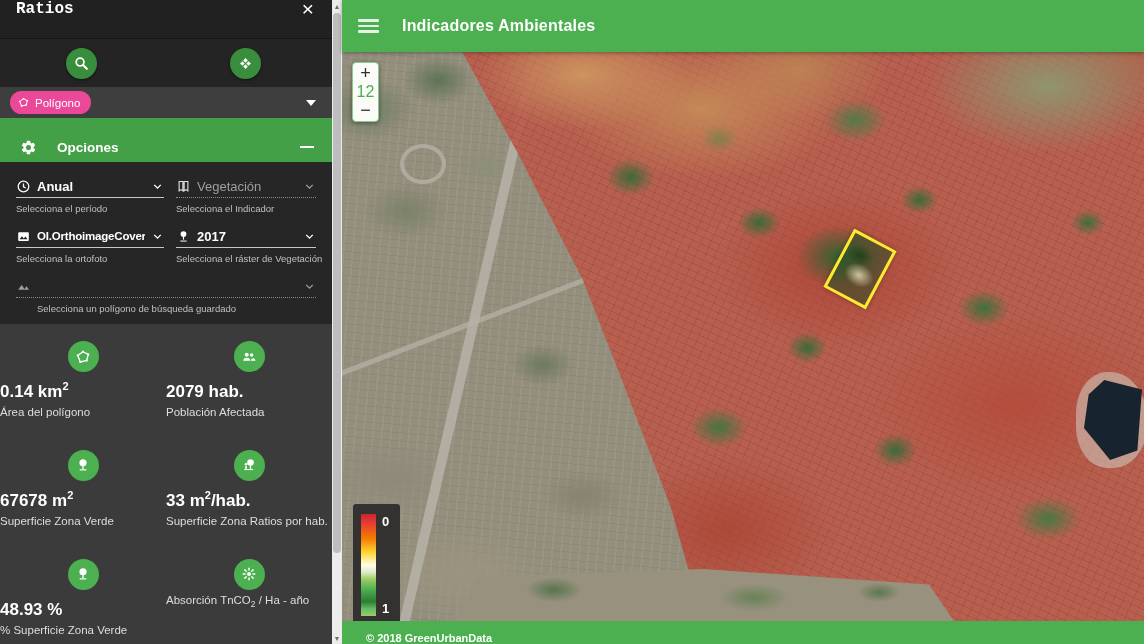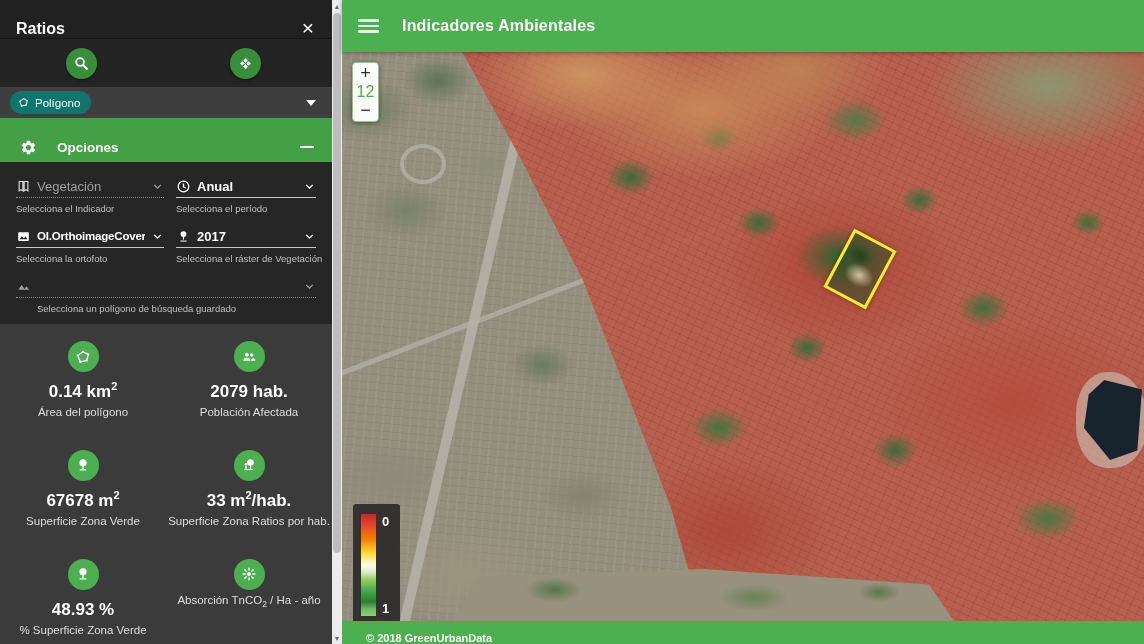--- a/index.html
+++ b/index.html
@@ -2,29 +2,29 @@
 <html><head>
 <meta charset="utf-8">
 <style>
   * { margin:0; padding:0; box-sizing:border-box; }
   html,body { width:1144px; height:644px; overflow:hidden; }
   body { font-family:"Liberation Sans", sans-serif; background:#000; }
   .app { display:flex; width:1144px; height:644px; }
 
   
   .sidebar { width:332px; height:644px; display:flex; flex-direction:column; background:#262626; color:#fff; }
-  .sb-header { height:38px; background:#212121; display:flex; align-items:flex-end; padding:0 16px; flex:0 0 auto; }
+  .sb-header { height:38px; background:#212121; display:flex; align-items:flex-start; padding:0 16px; flex:0 0 auto;font-family:Liberation Mono, monospace; }
   .sb-title { font-size:16px; font-weight:bold; flex:1; }
   .sb-close { font-size:21px; color:#fff; cursor:pointer; line-height:1; padding:0 2px; }
   .sb-tools { height:49px; background:#242424; border-top:1px solid #161616; position:relative; flex:0 0 auto; }
   .tool-btn { position:absolute; top:9px; width:31px; height:31px; border-radius:50%; background:#388e3c;
               display:flex; align-items:center; justify-content:center; box-shadow:0 1px 3px rgba(0,0,0,.5); cursor:pointer; }
   .tool-btn svg { width:17px; height:17px; }
   .sb-chiprow { height:31px; background:#3e3e3e; display:flex; align-items:center; padding:0 16px 0 10px; flex:0 0 auto; }
-  .chip { background:#0f766e; border-radius:12px; height:23px; display:flex; align-items:center; padding:0 11px 0 7px; gap:5px; cursor:pointer; }
+  .chip { background:#ec4899; border-radius:12px; height:23px; display:flex; align-items:center; padding:0 11px 0 7px; gap:5px; cursor:pointer; }
   .chip svg { width:13px; height:13px; }
   .chip-label { font-size:11.5px; color:#fff; }
   .chiprow-caret { margin-left:auto; width:0; height:0; border-left:5px solid transparent; border-right:5px solid transparent; border-top:6px solid #fff; cursor:pointer; }
   .sb-options { height:44px; background:#43a047; display:flex; align-items:center; padding:14px 18px 0 20px; flex:0 0 auto; }
   .sb-options svg { width:17px; height:17px; }
   .options-label { font-size:13.5px; font-weight:bold; margin-left:20px; flex:1; }
   .collapse-bar { width:14px; height:2px; background:#fff; cursor:pointer; }
 
   .sb-form { background:#262626; padding:13px 16px 10px 16px; flex:0 0 auto; }
   .form-grid { display:grid; grid-template-columns:148px 1fr; column-gap:12px; row-gap:11px; }
@@ -38,21 +38,21 @@
   .chev { flex:0 0 auto; color:#fff; display:flex; }
   .chev.gray { color:#9e9e9e; }
   .chev svg { width:13px; height:13px; }
   .underline { border-bottom:1px solid rgba(255,255,255,.75); }
   .underline.dotted { border-bottom:1px dotted #8a8a8a; }
   .helper { font-size:9.5px; color:#c0c0c0; margin-top:5px; white-space:nowrap; }
   .field.full { grid-column:1 / span 2; }
   .field.full .helper { margin-left:21px; }
 
   .sb-stats { background:#3b3b3b; flex:1; padding-top:17px; display:grid; grid-template-columns:1fr 1fr; align-content:start; row-gap:0; }
-  .stat { text-align:center; margin-bottom:29px; }
+  .stat { text-align:left; margin-bottom:29px; }
   .stat-icon { width:31px; height:31px; border-radius:50%; background:#4caf50; margin:0 auto; display:flex; align-items:center; justify-content:center; }
   .stat-icon svg { width:18px; height:18px; }
   .stat-value { font-size:17px; font-weight:bold; margin-top:8px; color:#fff; }
   .stat-value sup { font-size:11px; }
   .stat-label { font-size:11.5px; color:#dedede; margin-top:4px; }
   .stat-label sub { font-size:8.5px; }
 
   
   .sb-scroll { width:10px; height:644px; background:#ececec; position:relative; flex:0 0 auto; cursor:pointer; }
   .sb-scroll .arrow { position:absolute; left:0; width:10px; height:12px; display:flex; align-items:center; justify-content:center; color:#6e6e6e; font-size:7px; }
@@ -199,51 +199,51 @@
       <div class="collapse-bar"></div>
     </div>
 
     <div class="sb-form">
       <div class="form-grid">
 
         <div class="field">
           <div class="field-row">
             <span class="f-icon">
               <svg viewBox="0 0 24 24">
+                  <circle cx="12" cy="12" r="8.5" fill="none" stroke="#fff" stroke-width="2"></circle>
+                  <path d="M12 7v5.5l3.5 2" fill="none" stroke="#fff" stroke-width="2"></path>
+                </svg>
+            </span>
+            <span class="f-value">Anual</span>
+            <span class="chev">
+              <svg viewBox="0 0 24 24">
+                  <polyline points="6,9 12,15 18,9" fill="none" stroke="currentColor" stroke-width="2.6"></polyline>
+                </svg>
+            </span>
+          </div>
+          <div class="underline"></div>
+          <div class="helper">Selecciona el período</div>
+        </div>
+
+        <div class="field">
+          <div class="field-row">
+            <span class="f-icon">
+              <svg viewBox="0 0 24 24">
                   <path d="M5 4h6v15l-3-2-3 2zM13 4h6v15l-3-2-3 2z" fill="none" stroke="#e0e0e0" stroke-width="1.8"></path>
                 </svg>
             </span>
             <span class="f-value muted">Vegetación</span>
             <span class="chev gray">
               <svg viewBox="0 0 24 24">
                   <polyline points="6,9 12,15 18,9" fill="none" stroke="currentColor" stroke-width="2.6"></polyline>
                 </svg>
             </span>
           </div>
           <div class="underline dotted"></div>
           <div class="helper">Selecciona el Indicador</div>
-        </div>
-
-        <div class="field">
-          <div class="field-row">
-            <span class="f-icon">
-              <svg viewBox="0 0 24 24">
-                  <circle cx="12" cy="12" r="8.5" fill="none" stroke="#fff" stroke-width="2"></circle>
-                  <path d="M12 7v5.5l3.5 2" fill="none" stroke="#fff" stroke-width="2"></path>
-                </svg>
-            </span>
-            <span class="f-value">Anual</span>
-            <span class="chev">
-              <svg viewBox="0 0 24 24">
-                  <polyline points="6,9 12,15 18,9" fill="none" stroke="currentColor" stroke-width="2.6"></polyline>
-                </svg>
-            </span>
-          </div>
-          <div class="underline"></div>
-          <div class="helper">Selecciona el período</div>
         </div>
 
         <div class="field">
           <div class="field-row">
             <span class="f-icon">
               <svg viewBox="0 0 24 24">
                   <rect x="3.5" y="5" width="17" height="14" rx="1.5" fill="#fff"></rect>
                   <path d="M5.5 16.5l4-5 3 3.5 2.5-3 3.5 4.5z" fill="#262626"></path>
                 </svg>
             </span>

